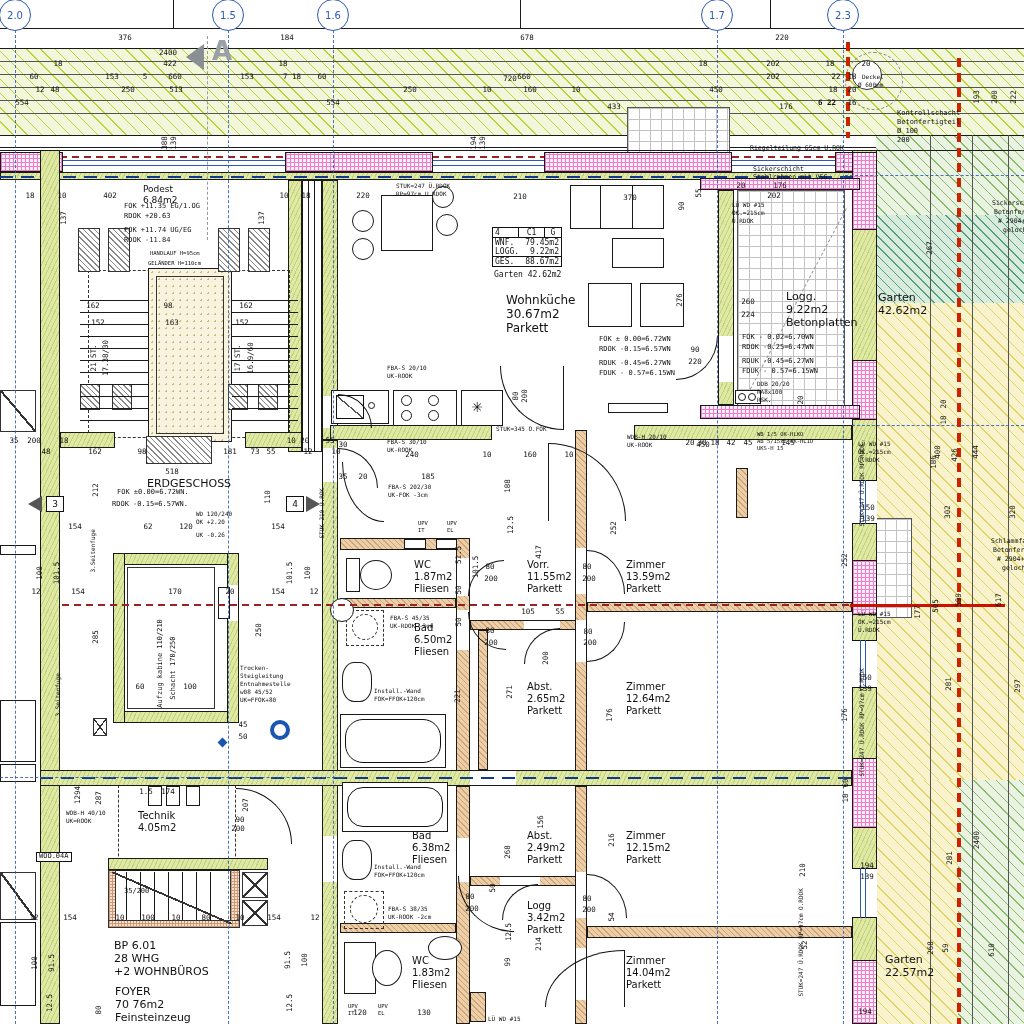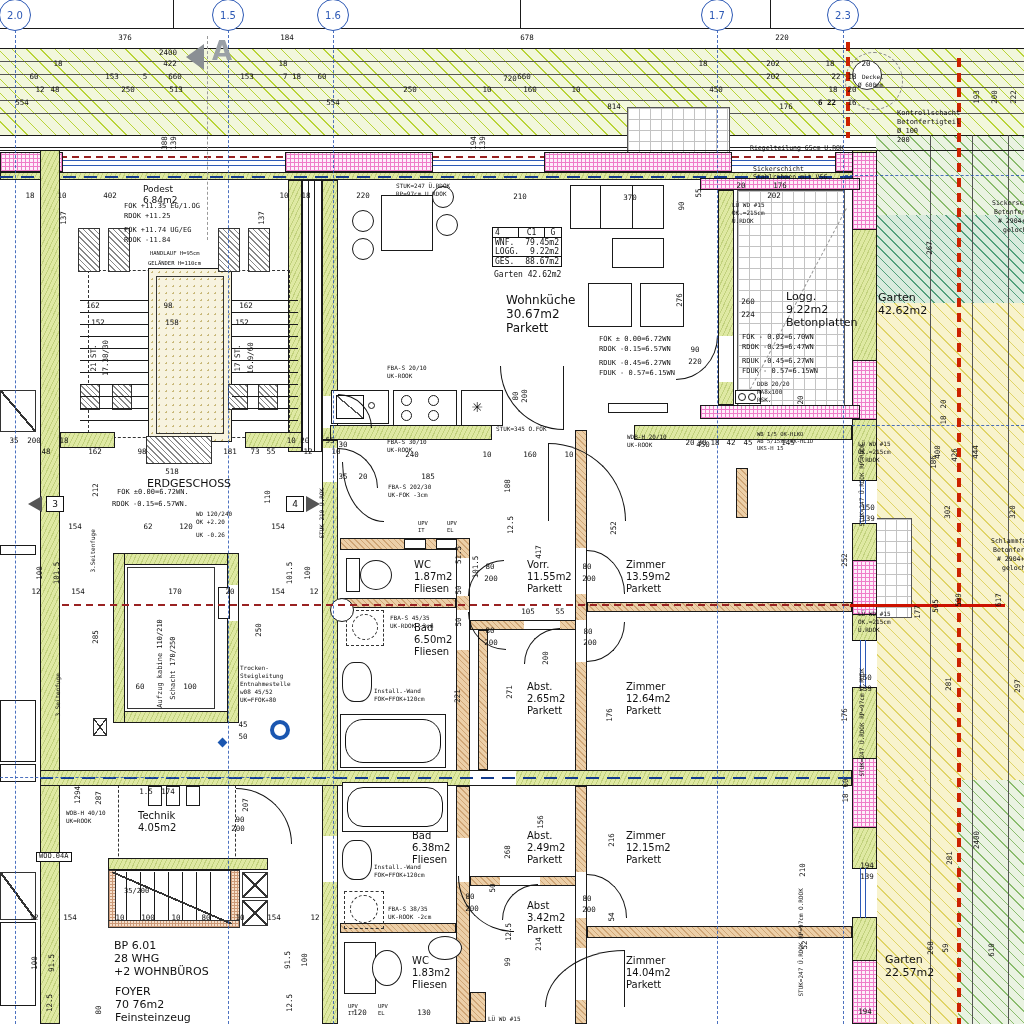--- a/index.html
+++ b/index.html
@@ -406,21 +406,21 @@
     <div class="dim" style="left: 176px; top: 90px;">513</div>
     <div class="dim" style="left: 410px; top: 90px;">250</div>
     <div class="dim" style="left: 487px; top: 90px;">10</div>
     <div class="dim" style="left: 530px; top: 90px;">160</div>
     <div class="dim" style="left: 576px; top: 90px;">10</div>
     <div class="dim" style="left: 716px; top: 90px;">450</div>
     <div class="dim" style="left: 833px; top: 90px;">18</div>
     <div class="dim" style="left: 852px; top: 90px;">20</div>
     <div class="dim" style="left: 22px; top: 103px;">554</div>
     <div class="dim" style="left: 333px; top: 103px;">554</div>
-    <div class="dim" style="left: 614px; top: 107px;">814</div>
+    <div class="dim" style="left: 614px; top: 107px;">433</div>
     <div class="dim" style="left: 786px; top: 107px;">176</div>
     <div class="dim" style="left: 827px; top: 103px; font-weight: bold;">6 22</div>
     <div class="dim" style="left: 852px; top: 103px;">16</div>
     <div class="dim v" style="left: 165px; top: 143px;">388</div>
     <div class="dim v" style="left: 174px; top: 143px;">139</div>
     <div class="dim v" style="left: 474px; top: 143px;">194</div>
     <div class="dim v" style="left: 483px; top: 143px;">139</div>
     <div class="dim v" style="left: 977px; top: 97px;">193</div>
     <div class="dim v" style="left: 995px; top: 97px;">200</div>
     <div class="dim v" style="left: 1014px; top: 97px;">222</div>
@@ -428,21 +428,21 @@
     <div class="dim" style="left: 110px; top: 196px;">402</div>
     <div class="dim" style="left: 62px; top: 196px;">10</div>
     <div class="dim" style="left: 284px; top: 196px;">10</div>
     <div class="dim" style="left: 306px; top: 196px;">18</div>
     <div class="dim v" style="left: 64px; top: 218px;">137</div>
     <div class="dim v" style="left: 262px; top: 218px;">137</div>
     <div class="dim" style="left: 93px; top: 306px;">162</div>
     <div class="dim" style="left: 168px; top: 306px;">98</div>
     <div class="dim" style="left: 246px; top: 306px;">162</div>
     <div class="dim" style="left: 98px; top: 323px;">152</div>
-    <div class="dim" style="left: 172px; top: 323px;">158</div>
+    <div class="dim" style="left: 172px; top: 323px;">163</div>
     <div class="dim" style="left: 242px; top: 323px;">152</div>
     <div class="dim v" style="left: 94px; top: 358px;">21 ST.</div>
     <div class="dim v" style="left: 106px; top: 358px;">17.38/30</div>
     <div class="dim v" style="left: 238px; top: 358px;">17 ST.</div>
     <div class="dim v" style="left: 251px; top: 358px;">16.9/60</div>
     <div class="dim" style="left: 14px; top: 441px;">35</div>
     <div class="dim" style="left: 34px; top: 441px;">200</div>
     <div class="dim" style="left: 64px; top: 441px;">18</div>
     <div class="dim" style="left: 298px; top: 441px;">10 20</div>
     <div class="dim" style="left: 330px; top: 441px;">55</div>
@@ -594,21 +594,21 @@
     <div class="dim" style="left: 748px; top: 315px;">224</div>
     <div class="dim" style="left: 741px; top: 186px;">20</div>
     <div class="dim" style="left: 780px; top: 186px;">176</div>
     <div class="dim" style="left: 774px; top: 196px;">202</div>
     <div class="dim v" style="left: 801px; top: 400px;">20</div>
     <div class="dim v" style="left: 846px; top: 783px;">60</div>
     <div class="dim v" style="left: 846px; top: 798px;">18</div>
     <div class="dim v" style="left: 845px; top: 560px;">252</div>
     <div class="dim v" style="left: 845px; top: 715px;">176</div>
     <div class="ann" style="left: 124px; top: 203px;">FOK +11.35  EG/1.OG</div>
-    <div class="ann" style="left: 124px; top: 213px;">RDOK +11.25</div>
+    <div class="ann" style="left: 124px; top: 213px;">RDOK +20.63</div>
     <div class="ann" style="left: 124px; top: 227px;">FOK +11.74  UG/EG</div>
     <div class="ann" style="left: 124px; top: 237px;">RDOK -11.84</div>
     <div class="ann" style="left: 150px; top: 250px; font-size: 5.5px;">HANDLAUF H=95cm</div>
     <div class="ann" style="left: 148px; top: 260px; font-size: 5.5px;">GELÄNDER H=110cm</div>
     <div class="ann" style="left: 117px; top: 489px;">FOK  ±0.00=6.72WN.</div>
     <div class="ann" style="left: 112px; top: 501px;">RDOK -0.15=6.57WN.</div>
     <div class="ann" style="left: 196px; top: 511px; font-size: 6px;">WD 120/240</div>
     <div class="ann" style="left: 196px; top: 519px; font-size: 6px;">OK +2.20</div>
     <div class="ann" style="left: 196px; top: 532px; font-size: 6px;">UK -0.26</div>
     <div class="ann" style="left: 599px; top: 336px;">FOK  ± 0.00=6.72WN</div>
@@ -754,21 +754,21 @@
       <div>Abst.</div>
       <div>2.49m2</div>
       <div>Parkett</div>
     </div>
     <div class="room" style="left: 626px; top: 830px; font-size: 10px;">
       <div>Zimmer</div>
       <div>12.15m2</div>
       <div>Parkett</div>
     </div>
     <div class="room" style="left: 527px; top: 900px; font-size: 10px;">
-      <div>Abst</div>
+      <div>Logg</div>
       <div>3.42m2</div>
       <div>Parkett</div>
     </div>
     <div class="room" style="left: 412px; top: 955px; font-size: 10px;">
       <div>WC</div>
       <div>1.83m2</div>
       <div>Fliesen</div>
     </div>
     <div class="room" style="left: 626px; top: 955px; font-size: 10px;">
       <div>Zimmer</div>

